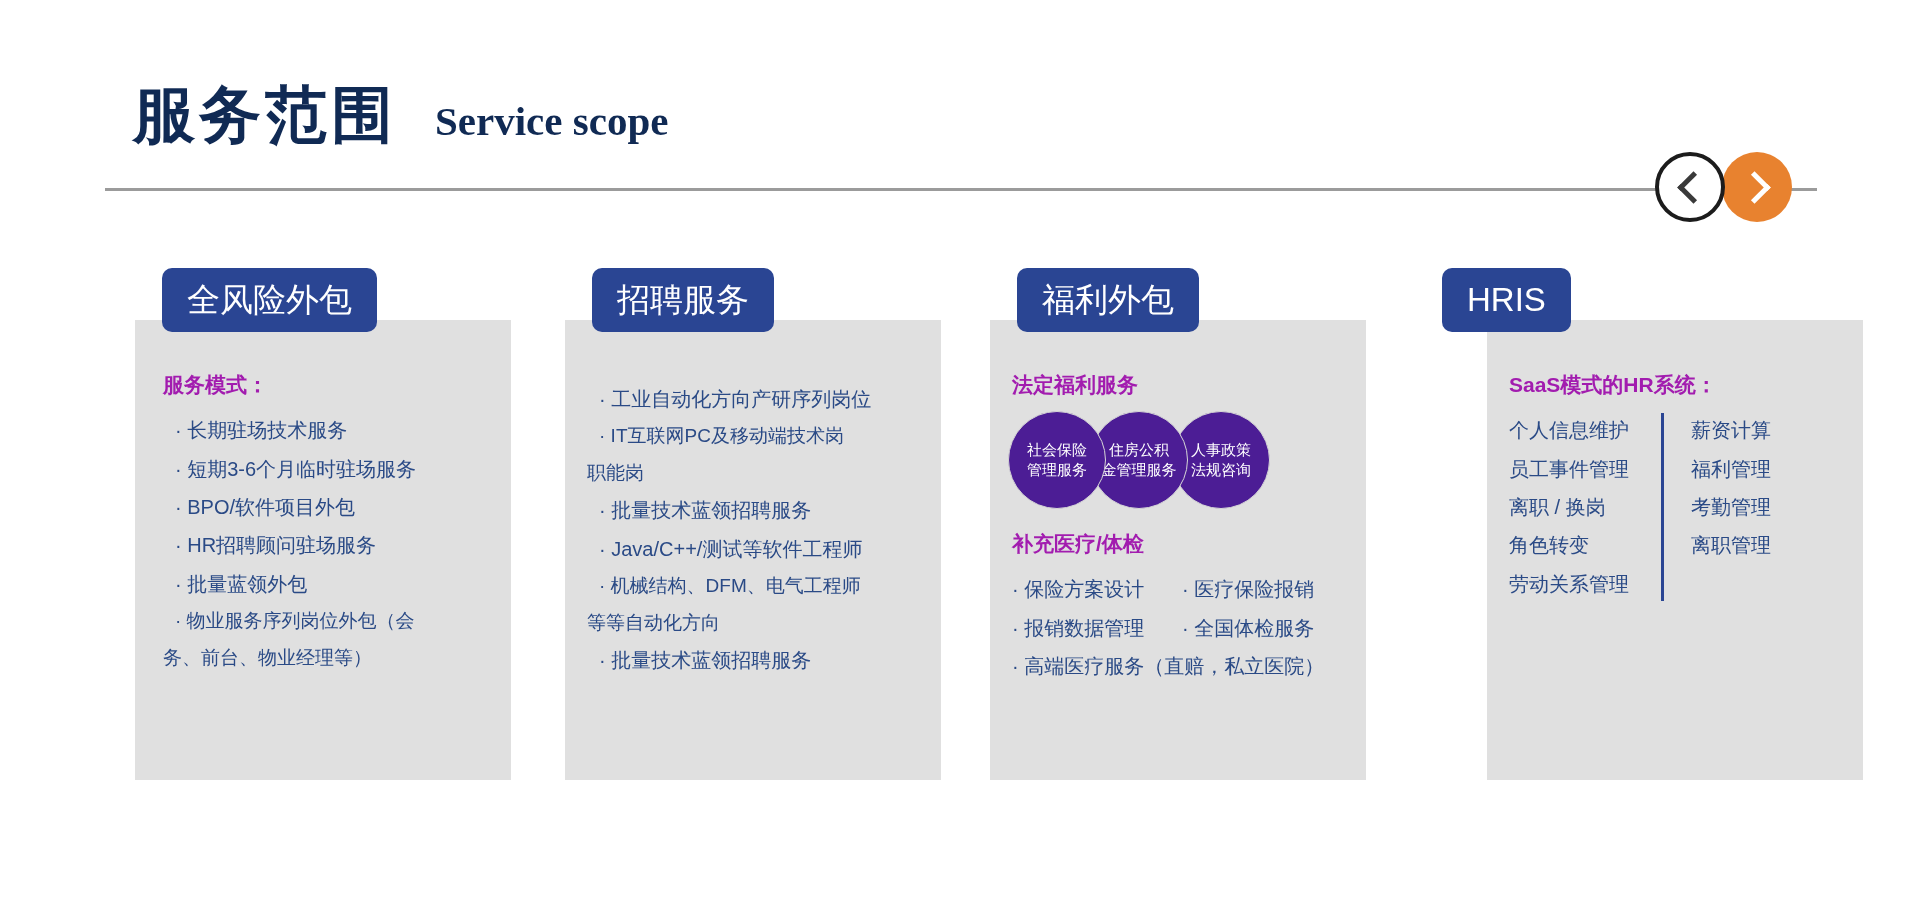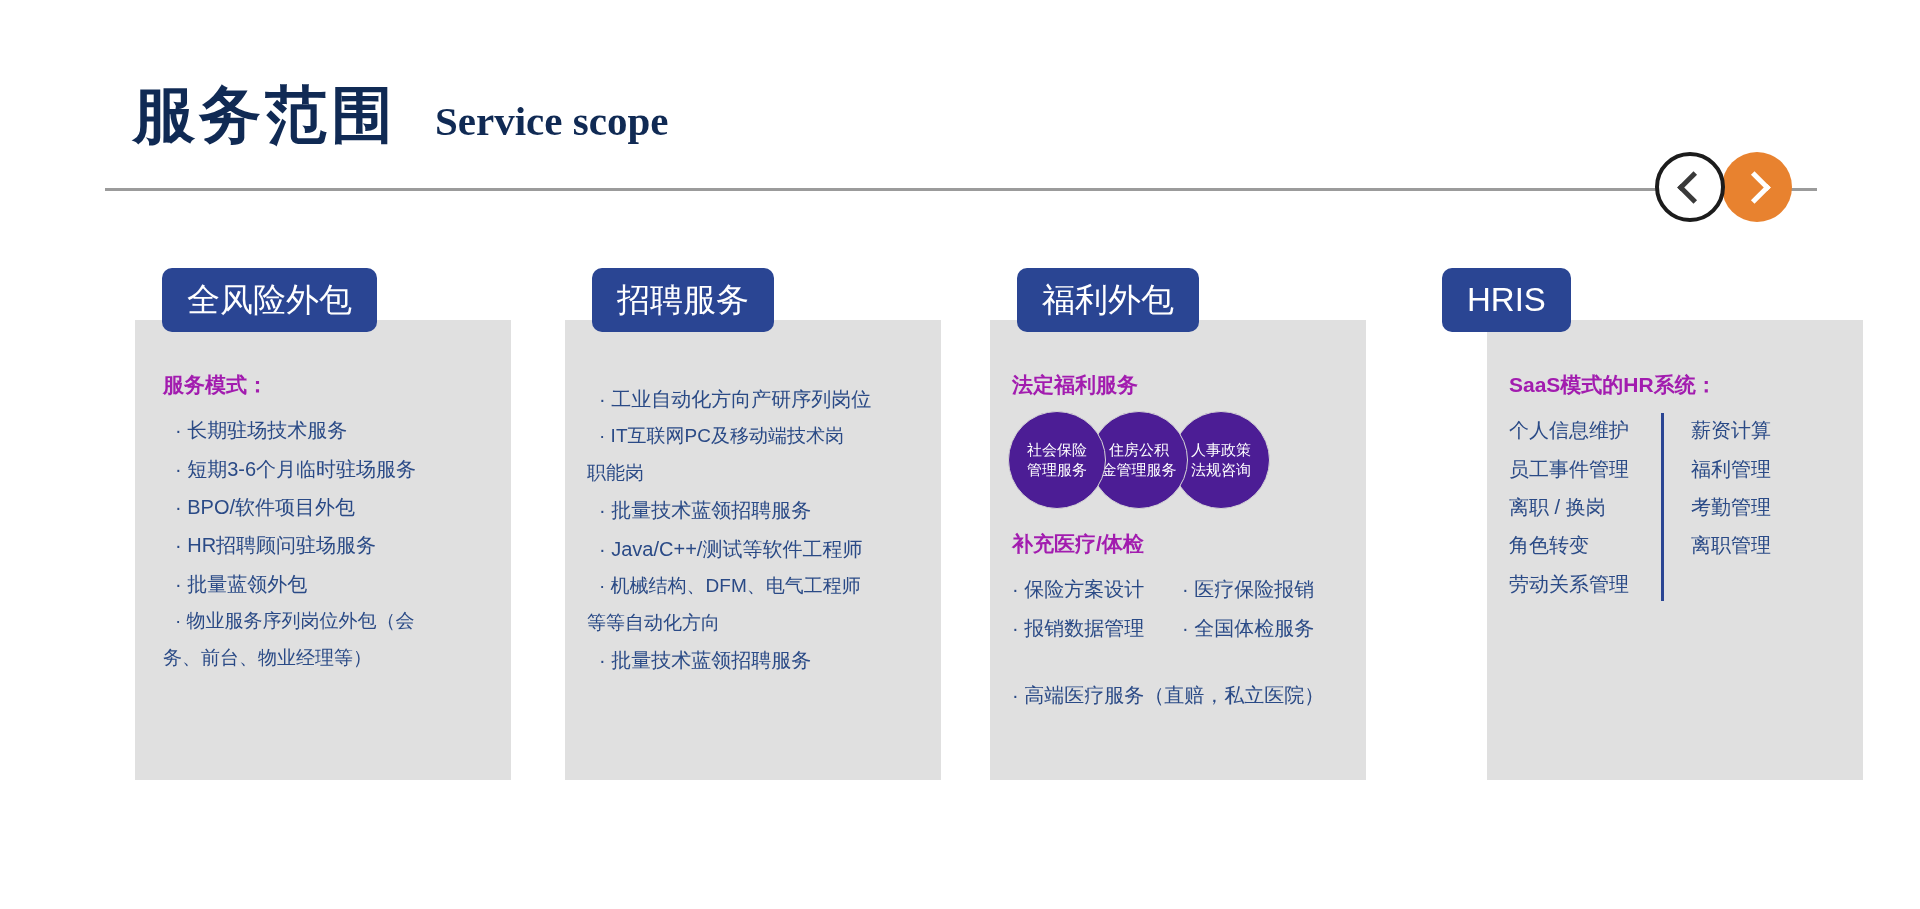--- a/index.html
+++ b/index.html
@@ -207,21 +207,21 @@
   .circle-1 { left: 82px; z-index: 2; }
   .circle-2 { left: 164px; z-index: 1; }
 
   
   .bullet-grid {
     display: grid;
     grid-template-columns: 170px auto;
     row-gap: 0px;
   }
   .bullet-grid .item { white-space: nowrap; }
-  .bullet-grid .full { grid-column: 1 / span 2; margin-top: 29px; }
+  .bullet-grid .full { grid-column: 1 / span 2; }
 
   
   .hris-cols {
     position: relative;
     display: flex;
     margin-top: 12px;
   }
   .hris-col {
     display: flex;
     flex-direction: column;

